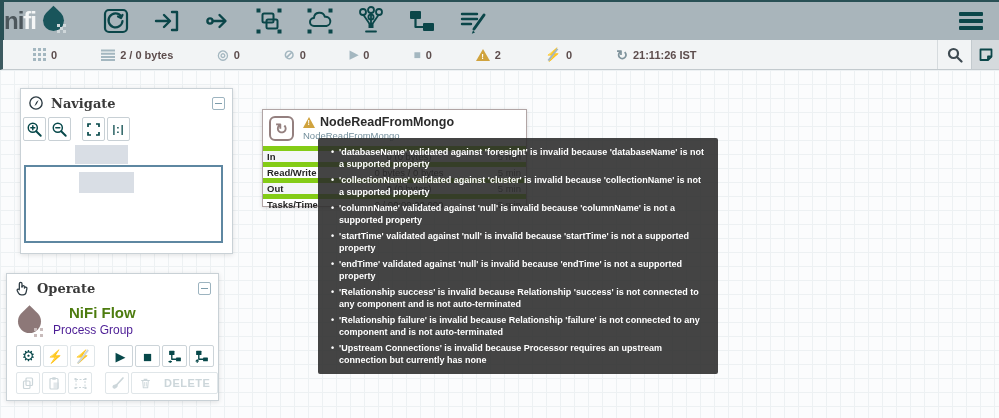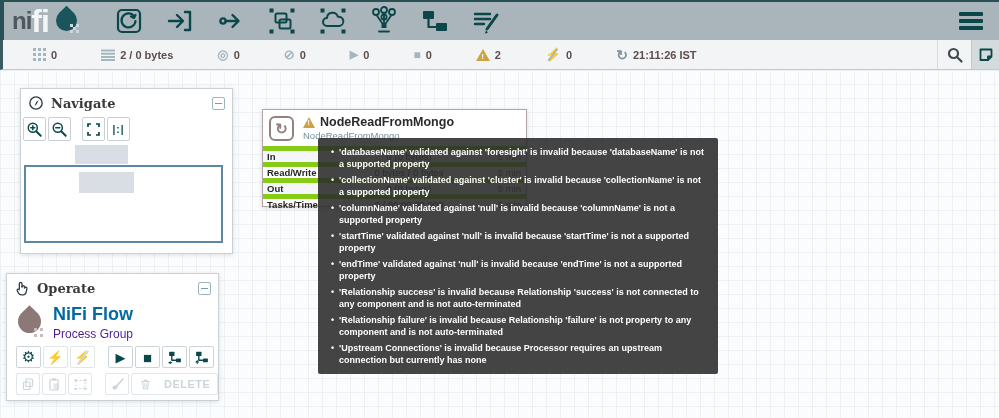--- a/index.html
+++ b/index.html
@@ -4,23 +4,23 @@
 <style>
   * { margin:0; padding:0; box-sizing:border-box; }
   html,body { width:999px; height:418px; overflow:hidden; font-family:"Liberation Sans", sans-serif; background:#fbfcfd; }
 
   
   .toolbar {
     position:relative; height:40px; background:#a9b5bb;
     border-top:2px solid #295055; border-left:4px solid #295055;
     display:flex; align-items:center;
   }
-  .logo { display:flex; align-items:center; margin-left:8px; }
+  .logo { display:flex; align-items:flex-start; margin-left:0; }
   .logo .ni { font-size:24px; font-weight:bold; color:#4d575c; letter-spacing:-1px; }
-  .logo .fi { font-size:32px; font-weight:bold; color:#f4f6f6; letter-spacing:-1px; }
+  .logo .fi { font-size:24px; font-weight:bold; color:#f4f6f6; letter-spacing:-1px; }
   .drop-wrap { position:relative; width:26px; height:28px; margin-left:4px; }
   .drop { position:absolute; left:3px; top:3px; width:21px; height:21px; background:#19555b; border-radius:0 50% 50% 50%; transform:rotate(45deg); }
   .drop-grid { position:absolute; right:0; bottom:2px; width:9px; height:9px;
     background:
       linear-gradient(#cfd7da,#cfd7da) 0 0/3px 3px no-repeat,
       linear-gradient(#cfd7da,#cfd7da) 6px 0/3px 3px no-repeat,
       linear-gradient(#cfd7da,#cfd7da) 0 6px/3px 3px no-repeat,
       linear-gradient(#cfd7da,#cfd7da) 6px 6px/3px 3px no-repeat,
       linear-gradient(#cfd7da,#cfd7da) 3px 3px/3px 3px no-repeat; }
   .tool-icons { display:flex; align-items:center; gap:19px; margin-left:34px; color:#0b4649; }
@@ -78,21 +78,21 @@
   .operate { left:6px; top:203px; width:213px; height:128px; }
   .op-flow { display:flex; align-items:flex-start; padding:4px 8px 0 8px; }
   .op-drop-wrap { position:relative; width:28px; height:34px; margin-top:2px; }
   .op-drop { position:absolute; left:3px; top:4px; width:23px; height:23px; background:#8d7878; border-radius:0 50% 50% 50%; transform:rotate(45deg); }
   .op-drop-grid { position:absolute; right:0; bottom:3px; width:9px; height:9px;
     background:
       linear-gradient(#c9bcbc,#c9bcbc) 0 0/3px 3px no-repeat,
       linear-gradient(#c9bcbc,#c9bcbc) 6px 0/3px 3px no-repeat,
       linear-gradient(#c9bcbc,#c9bcbc) 0 6px/3px 3px no-repeat,
       linear-gradient(#c9bcbc,#c9bcbc) 6px 6px/3px 3px no-repeat; }
-  .op-name { font-size:18px; font-weight:bold; color:#0369a1; margin-left:10px; }
+  .op-name { font-size:15px; font-weight:bold; color:#4d7c0f; margin-left:26px; }
   .op-type { font-size:12px; color:#4c1d95; margin-left:10px; margin-top:2px; }
   .op-id { font-size:11px; color:#454545; padding:6px 0 0 9px; letter-spacing:0.2px; white-space:nowrap; }
   .op-btn-row { display:flex; gap:2px; padding:5px 0 0 9px; }
   .op-btn { width:25px; height:22px; border:1px solid #ccd4d9; border-radius:2px; background:#fff; display:flex; align-items:center; justify-content:center; color:#07484a; cursor:pointer; font-size:13px; }
   .op-btn.gap { margin-left:11px; }
   .op-btn.disabled { border-color:#e0e6e9; color:#ccd6da; cursor:default; }
   .op-btn.disabled .bolt-slash::after { background:#ccd6da; }
   .op-btn.wide { width:90px; gap:12px; font-size:11px; font-weight:bold; letter-spacing:0.5px; }
   .glyph-play { font-size:13px; line-height:1; }
   .glyph-stop { font-size:15px; line-height:1; }
@@ -483,21 +483,21 @@
     <div class="tip-item">
         <span class="tip-bullet">•</span>
         <span>'endTime' validated against 'null' is invalid because 'endTime' is not a supported property</span>
       </div>
     <div class="tip-item">
         <span class="tip-bullet">•</span>
         <span>'Relationship success' is invalid because Relationship 'success' is not connected to any component and is not auto-terminated</span>
       </div>
     <div class="tip-item">
         <span class="tip-bullet">•</span>
-        <span>'Relationship failure' is invalid because Relationship 'failure' is not property to any component and is not auto-terminated</span>
+        <span>'Relationship failure' is invalid because Relationship 'failure' is not connected to any component and is not auto-terminated</span>
       </div>
     <div class="tip-item">
         <span class="tip-bullet">•</span>
         <span>'Upstream Connections' is invalid because Processor requires an upstream connection but currently has none</span>
       </div>
   </div>
 
 </div>
 
 </body></html>

